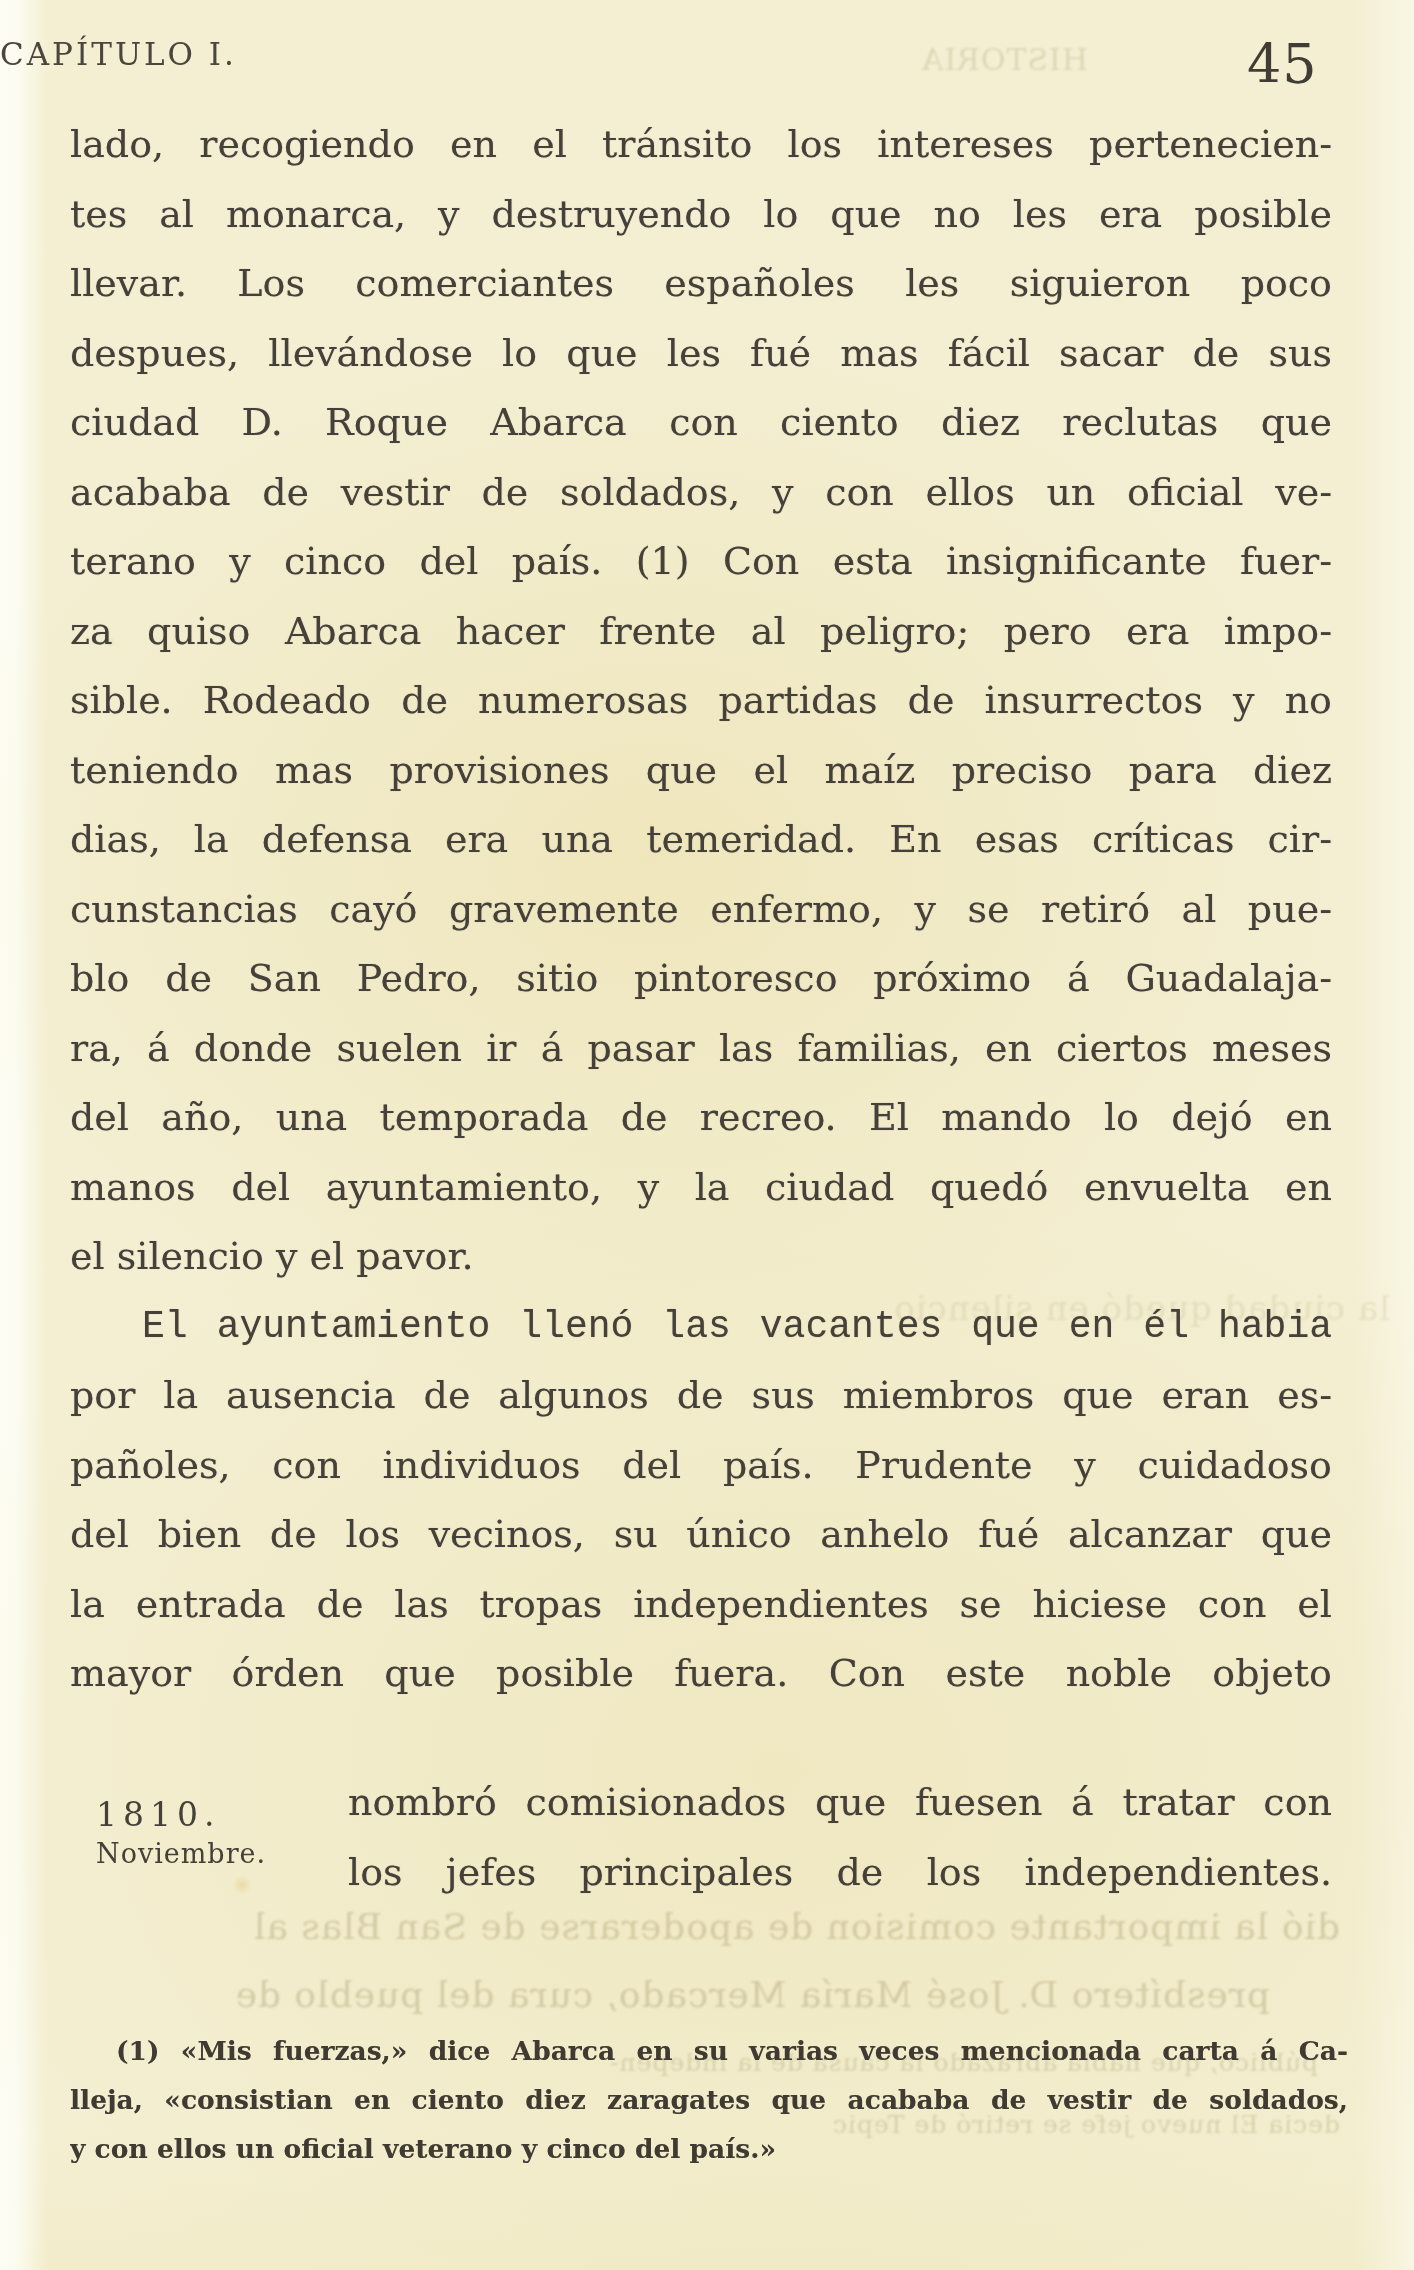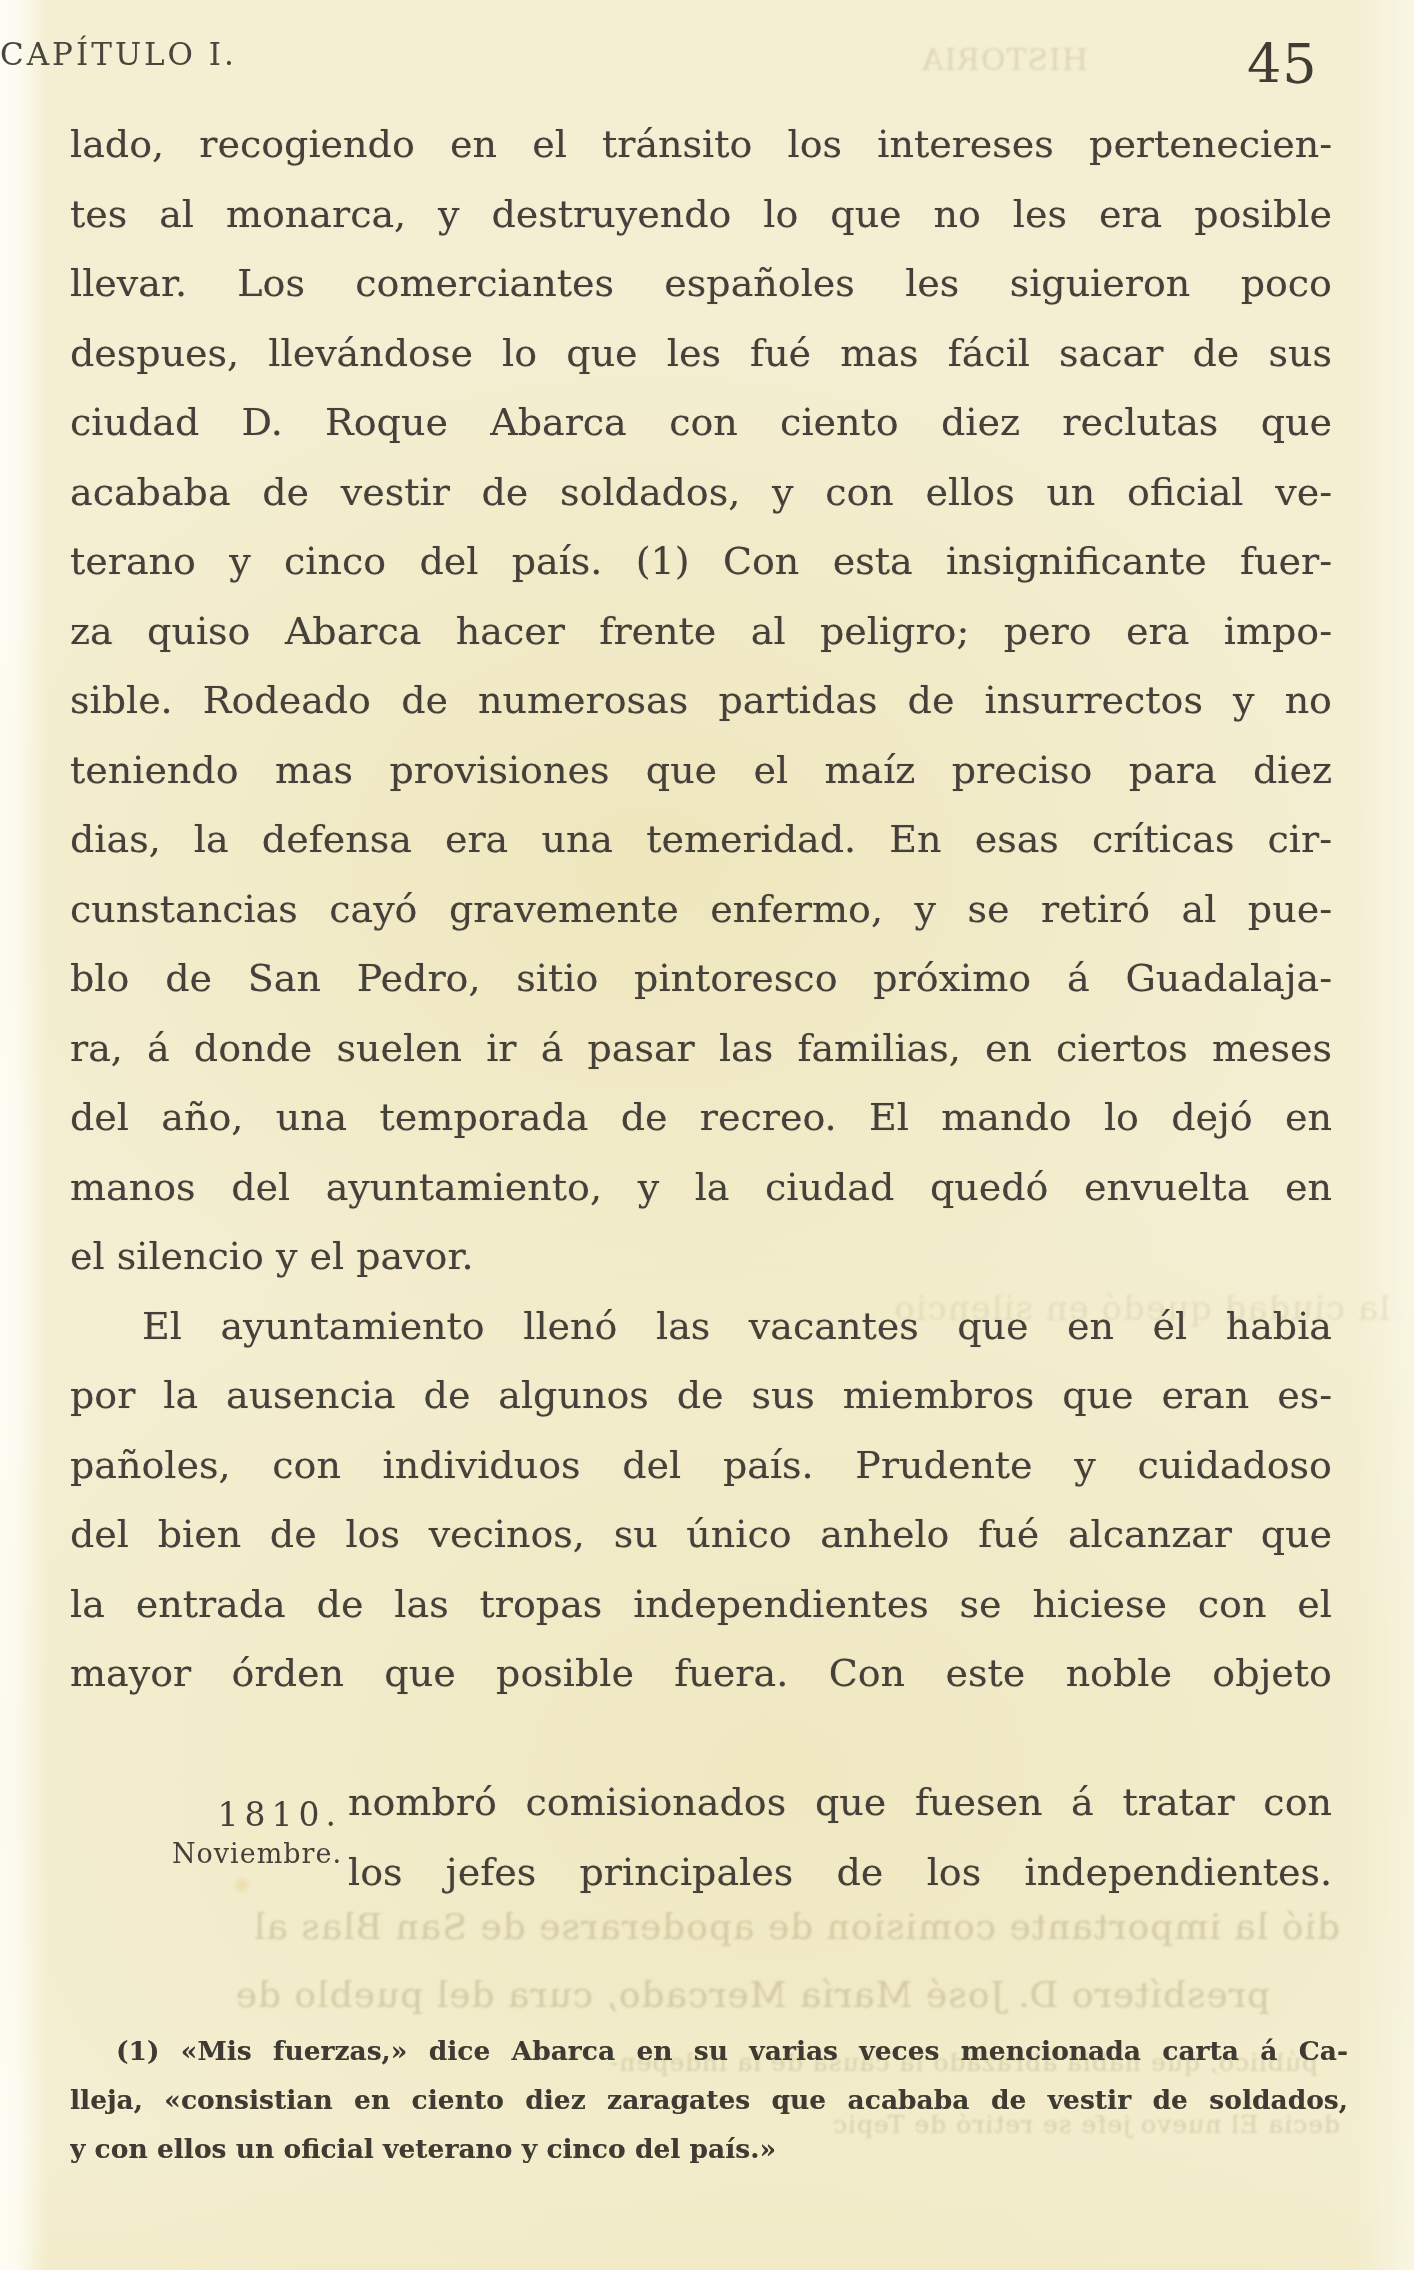--- a/index.html
+++ b/index.html
@@ -38,31 +38,31 @@
     font-size:38px;
     text-shadow:0 0 1px rgba(70,64,52,.35);
   }
   .line{
     height:69.5px; line-height:69.5px;
     overflow:hidden;
     text-align:justify;
     white-space:normal;
   }
   .line.just::after{content:""; display:inline-block; width:100%; height:0;}
-  .line.indent{text-indent:72px;}
+  .line.indent{text-indent:72px;font-family:Liberation Mono, monospace;}
   
   .date-block{
     position:absolute; left:348px; top:1768px; width:984px;
     font-size:38px;
     text-shadow:0 0 1px rgba(70,64,52,.35);
   }
   
   .margin-note{
     position:absolute; left:96px; top:1795px; width:246px;
-    text-align:right; color:#45413a;
+    text-align:left; color:#45413a;
   }
   .margin-year{font-size:33px; letter-spacing:6px; margin:0 0 4px 0;}
   .margin-month{font-size:27px; letter-spacing:1px;}
   
   .footnote{
     position:absolute; left:70px; top:2026px; width:1278px;
     font-size:26.5px;
     color:#3f3b33;
     text-shadow:0 0 .5px rgba(70,64,52,.4);
     font-weight:bold;

